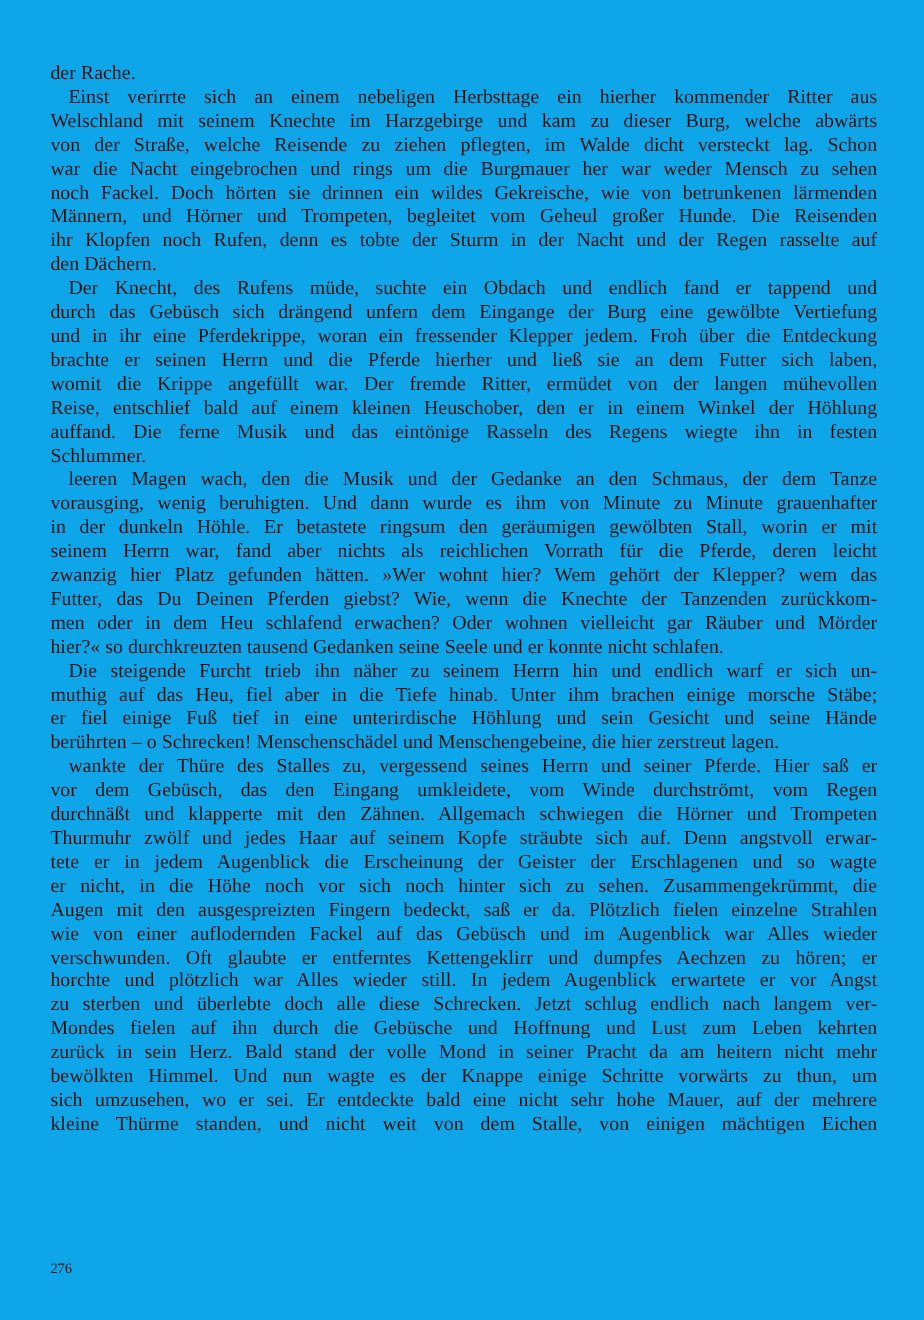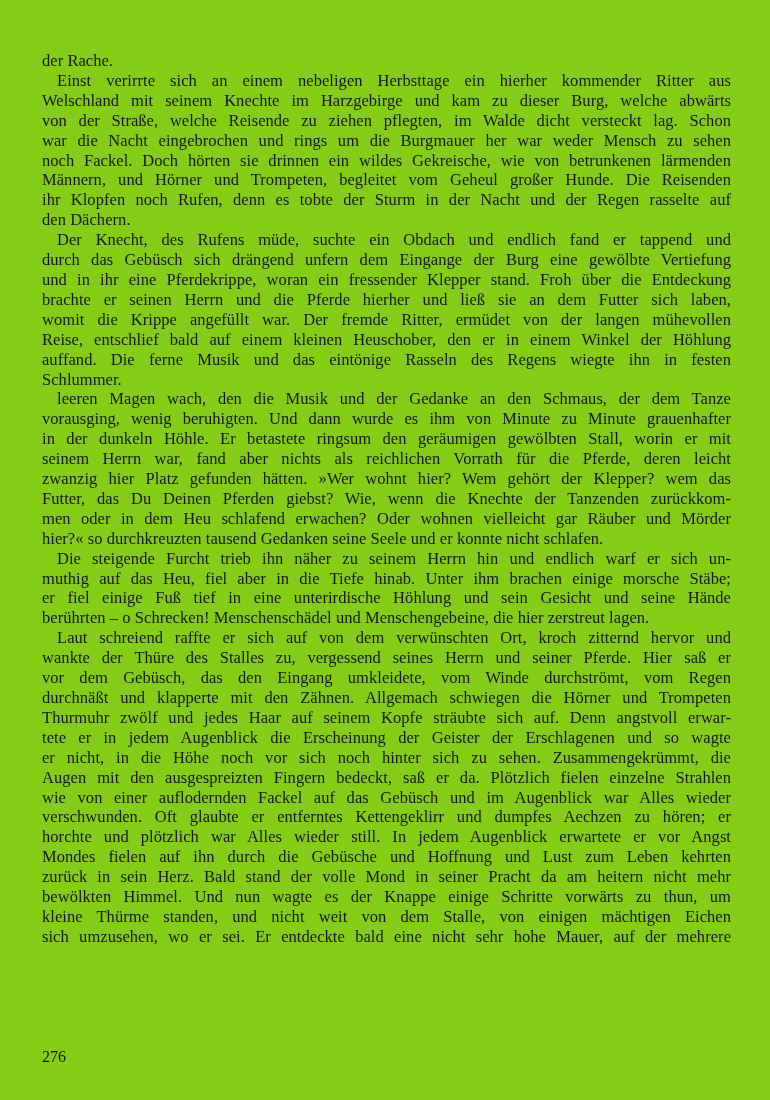--- a/index.html
+++ b/index.html
@@ -1,20 +1,20 @@
 <!DOCTYPE html>
 <html><head>
 <meta charset="utf-8">
 <style>
   html, body { margin: 0; padding: 0; background: #ffffff; }
   .page {
     position: relative;
     width: 770px;
     height: 1100px;
-    background: #84cc16;
+    background: #0ea5e9;
     overflow: hidden;
     font-family: "Liberation Serif", "DejaVu Serif", serif;
     color: #151515;
   }
   .text-block {
     position: absolute;
     left: 42px;
     top: 51px;
     width: 689px;
     font-size: 16.5px;
@@ -25,21 +25,21 @@
     text-align: justify;
     text-align-last: justify;
     white-space: normal;
   }
   .line.last { text-align-last: left; }
   .para.indent .line:first-child { text-indent: 15px; }
   .page-number {
     position: absolute;
     left: 42px;
     top: 1051px;
-    font-size: 16px;
+    font-size: 12px;
     line-height: 12px;
     color: #151515;
   }
 </style>
 </head>
 <body>
 
 <div class="page">
   <div class="text-block" id="text-block">
       <div class="para">
@@ -51,21 +51,21 @@
         <div class="line">von der Straße, welche Reisende zu ziehen pflegten, im Walde dicht versteckt lag. Schon</div>
         <div class="line">war die Nacht eingebrochen und rings um die Burgmauer her war weder Mensch zu sehen</div>
         <div class="line">noch Fackel. Doch hörten sie drinnen ein wildes Gekreische, wie von betrunkenen lärmenden</div>
         <div class="line">Männern, und Hörner und Trompeten, begleitet vom Geheul großer Hunde. Die Reisenden</div>
         <div class="line">ihr Klopfen noch Rufen, denn es tobte der Sturm in der Nacht und der Regen rasselte auf</div>
         <div class="line last">den Dächern.</div>
       </div>
       <div class="para indent">
         <div class="line">Der Knecht, des Rufens müde, suchte ein Obdach und endlich fand er tappend und</div>
         <div class="line">durch das Gebüsch sich drängend unfern dem Eingange der Burg eine gewölbte Vertiefung</div>
-        <div class="line">und in ihr eine Pferdekrippe, woran ein fressender Klepper stand. Froh über die Entdeckung</div>
+        <div class="line">und in ihr eine Pferdekrippe, woran ein fressender Klepper jedem. Froh über die Entdeckung</div>
         <div class="line">brachte er seinen Herrn und die Pferde hierher und ließ sie an dem Futter sich laben,</div>
         <div class="line">womit die Krippe angefüllt war. Der fremde Ritter, ermüdet von der langen mühevollen</div>
         <div class="line">Reise, entschlief bald auf einem kleinen Heuschober, den er in einem Winkel der Höhlung</div>
         <div class="line">auffand. Die ferne Musik und das eintönige Rasseln des Regens wiegte ihn in festen</div>
         <div class="line last">Schlummer.</div>
       </div>
       <div class="para indent">
         <div class="line">leeren Magen wach, den die Musik und der Gedanke an den Schmaus, der dem Tanze</div>
         <div class="line">vorausging, wenig beruhigten. Und dann wurde es ihm von Minute zu Minute grauenhafter</div>
         <div class="line">in der dunkeln Höhle. Er betastete ringsum den geräumigen gewölbten Stall, worin er mit</div>
@@ -75,32 +75,32 @@
         <div class="line">men oder in dem Heu schlafend erwachen? Oder wohnen vielleicht gar Räuber und Mörder</div>
         <div class="line last">hier?« so durchkreuzten tausend Gedanken seine Seele und er konnte nicht schlafen.</div>
       </div>
       <div class="para indent">
         <div class="line">Die steigende Furcht trieb ihn näher zu seinem Herrn hin und endlich warf er sich un-</div>
         <div class="line">muthig auf das Heu, fiel aber in die Tiefe hinab. Unter ihm brachen einige morsche Stäbe;</div>
         <div class="line">er fiel einige Fuß tief in eine unterirdische Höhlung und sein Gesicht und seine Hände</div>
         <div class="line last">berührten – o Schrecken! Menschenschädel und Menschengebeine, die hier zerstreut lagen.</div>
       </div>
       <div class="para indent">
-        <div class="line">Laut schreiend raffte er sich auf von dem verwünschten Ort, kroch zitternd hervor und</div>
         <div class="line">wankte der Thüre des Stalles zu, vergessend seines Herrn und seiner Pferde. Hier saß er</div>
         <div class="line">vor dem Gebüsch, das den Eingang umkleidete, vom Winde durchströmt, vom Regen</div>
         <div class="line">durchnäßt und klapperte mit den Zähnen. Allgemach schwiegen die Hörner und Trompeten</div>
         <div class="line">Thurmuhr zwölf und jedes Haar auf seinem Kopfe sträubte sich auf. Denn angstvoll erwar-</div>
         <div class="line">tete er in jedem Augenblick die Erscheinung der Geister der Erschlagenen und so wagte</div>
         <div class="line">er nicht, in die Höhe noch vor sich noch hinter sich zu sehen. Zusammengekrümmt, die</div>
         <div class="line">Augen mit den ausgespreizten Fingern bedeckt, saß er da. Plötzlich fielen einzelne Strahlen</div>
         <div class="line">wie von einer auflodernden Fackel auf das Gebüsch und im Augenblick war Alles wieder</div>
         <div class="line">verschwunden. Oft glaubte er entferntes Kettengeklirr und dumpfes Aechzen zu hören; er</div>
         <div class="line">horchte und plötzlich war Alles wieder still. In jedem Augenblick erwartete er vor Angst</div>
+        <div class="line">zu sterben und überlebte doch alle diese Schrecken. Jetzt schlug endlich nach langem ver-</div>
         <div class="line">Mondes fielen auf ihn durch die Gebüsche und Hoffnung und Lust zum Leben kehrten</div>
         <div class="line">zurück in sein Herz. Bald stand der volle Mond in seiner Pracht da am heitern nicht mehr</div>
         <div class="line">bewölkten Himmel. Und nun wagte es der Knappe einige Schritte vorwärts zu thun, um</div>
+        <div class="line">sich umzusehen, wo er sei. Er entdeckte bald eine nicht sehr hohe Mauer, auf der mehrere</div>
         <div class="line">kleine Thürme standen, und nicht weit von dem Stalle, von einigen mächtigen Eichen</div>
-        <div class="line">sich umzusehen, wo er sei. Er entdeckte bald eine nicht sehr hohe Mauer, auf der mehrere</div>
       </div>
     </div>
   <div class="page-number">276</div>
 </div>
 
 </body></html>

